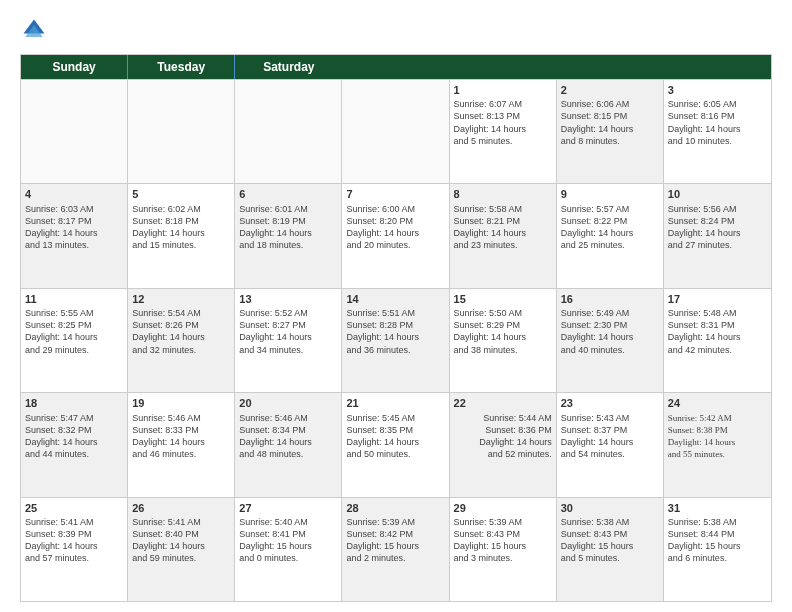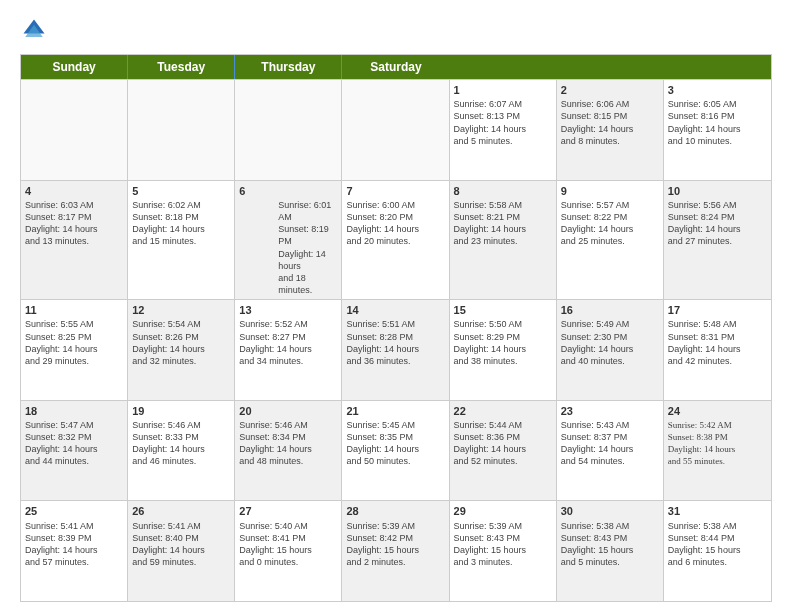--- a/index.html
+++ b/index.html
@@ -61,21 +61,21 @@
     }
     .calendar {
       flex: 1;
       display: flex;
       flex-direction: column;
       border: 1px solid #ccc;
     }
     .cal-header-row {
       display: grid;
       grid-template-columns: repeat(7, 1fr);
-      background: #4d7c0f;
+      background: #14532d;
     }
     .cal-header-cell {
       color: #fff;
       font-size: 12px;
       font-weight: bold;
       text-align: center;
       padding: 5px 2px;
       border-right: 1px solid #4a8dd5;
     }
     .cal-header-cell:last-child { border-right: none; }
@@ -133,21 +133,20 @@
     <div class="title-block">
       <div class="main-title"></div>
       <div class="subtitle"></div>
     </div>
   </div>
 
   <div class="calendar">
     <div class="cal-header-row">
     <div class="cal-header-cell">Sunday</div>
         <div class="cal-header-cell">Tuesday</div>
-        <div class="cal-header-cell">Thursday</div>
         <div class="cal-header-cell">Saturday</div>
       </div>
     <div class="cal-body">
     <div class="cal-row">
           <div class="cal-cell empty"></div>
           <div class="cal-cell empty"></div>
           <div class="cal-cell empty"></div>
           <div class="cal-cell empty"></div>
           <div class="cal-cell">
             <div class="day-num">1</div>
@@ -181,21 +180,21 @@
           </div>
           <div class="cal-cell">
             <div class="day-num">5</div>
             <div class="day-info" style="white-space: pre-line;">Sunrise: 6:02 AM
 Sunset: 8:18 PM
 Daylight: 14 hours
 and 15 minutes.</div>
           </div>
           <div class="cal-cell shaded">
             <div class="day-num">6</div>
-            <div class="day-info" style="white-space: pre-line; margin-left: 39px;">Sunrise: 6:01 AM
+            <div class="day-info" style="white-space: pre-line;">Sunrise: 6:01 AM
 Sunset: 8:19 PM
 Daylight: 14 hours
 and 18 minutes.</div>
           </div>
           <div class="cal-cell">
             <div class="day-num">7</div>
             <div class="day-info" style="white-space: pre-line;">Sunrise: 6:00 AM
 Sunset: 8:20 PM
 Daylight: 14 hours
 and 20 minutes.</div>
@@ -297,21 +296,21 @@
           </div>
           <div class="cal-cell">
             <div class="day-num">21</div>
             <div class="day-info" style="white-space: pre-line;">Sunrise: 5:45 AM
 Sunset: 8:35 PM
 Daylight: 14 hours
 and 50 minutes.</div>
           </div>
           <div class="cal-cell shaded">
             <div class="day-num">22</div>
-            <div class="day-info" style="white-space: pre-line;">Sunrise: 5:44 AM
+            <div class="day-info" style="white-space: pre-line; text-align: right;">Sunrise: 5:44 AM
 Sunset: 8:36 PM
 Daylight: 14 hours
 and 52 minutes.</div>
           </div>
           <div class="cal-cell">
             <div class="day-num">23</div>
             <div class="day-info" style="white-space: pre-line;">Sunrise: 5:43 AM
 Sunset: 8:37 PM
 Daylight: 14 hours
 and 54 minutes.</div>

